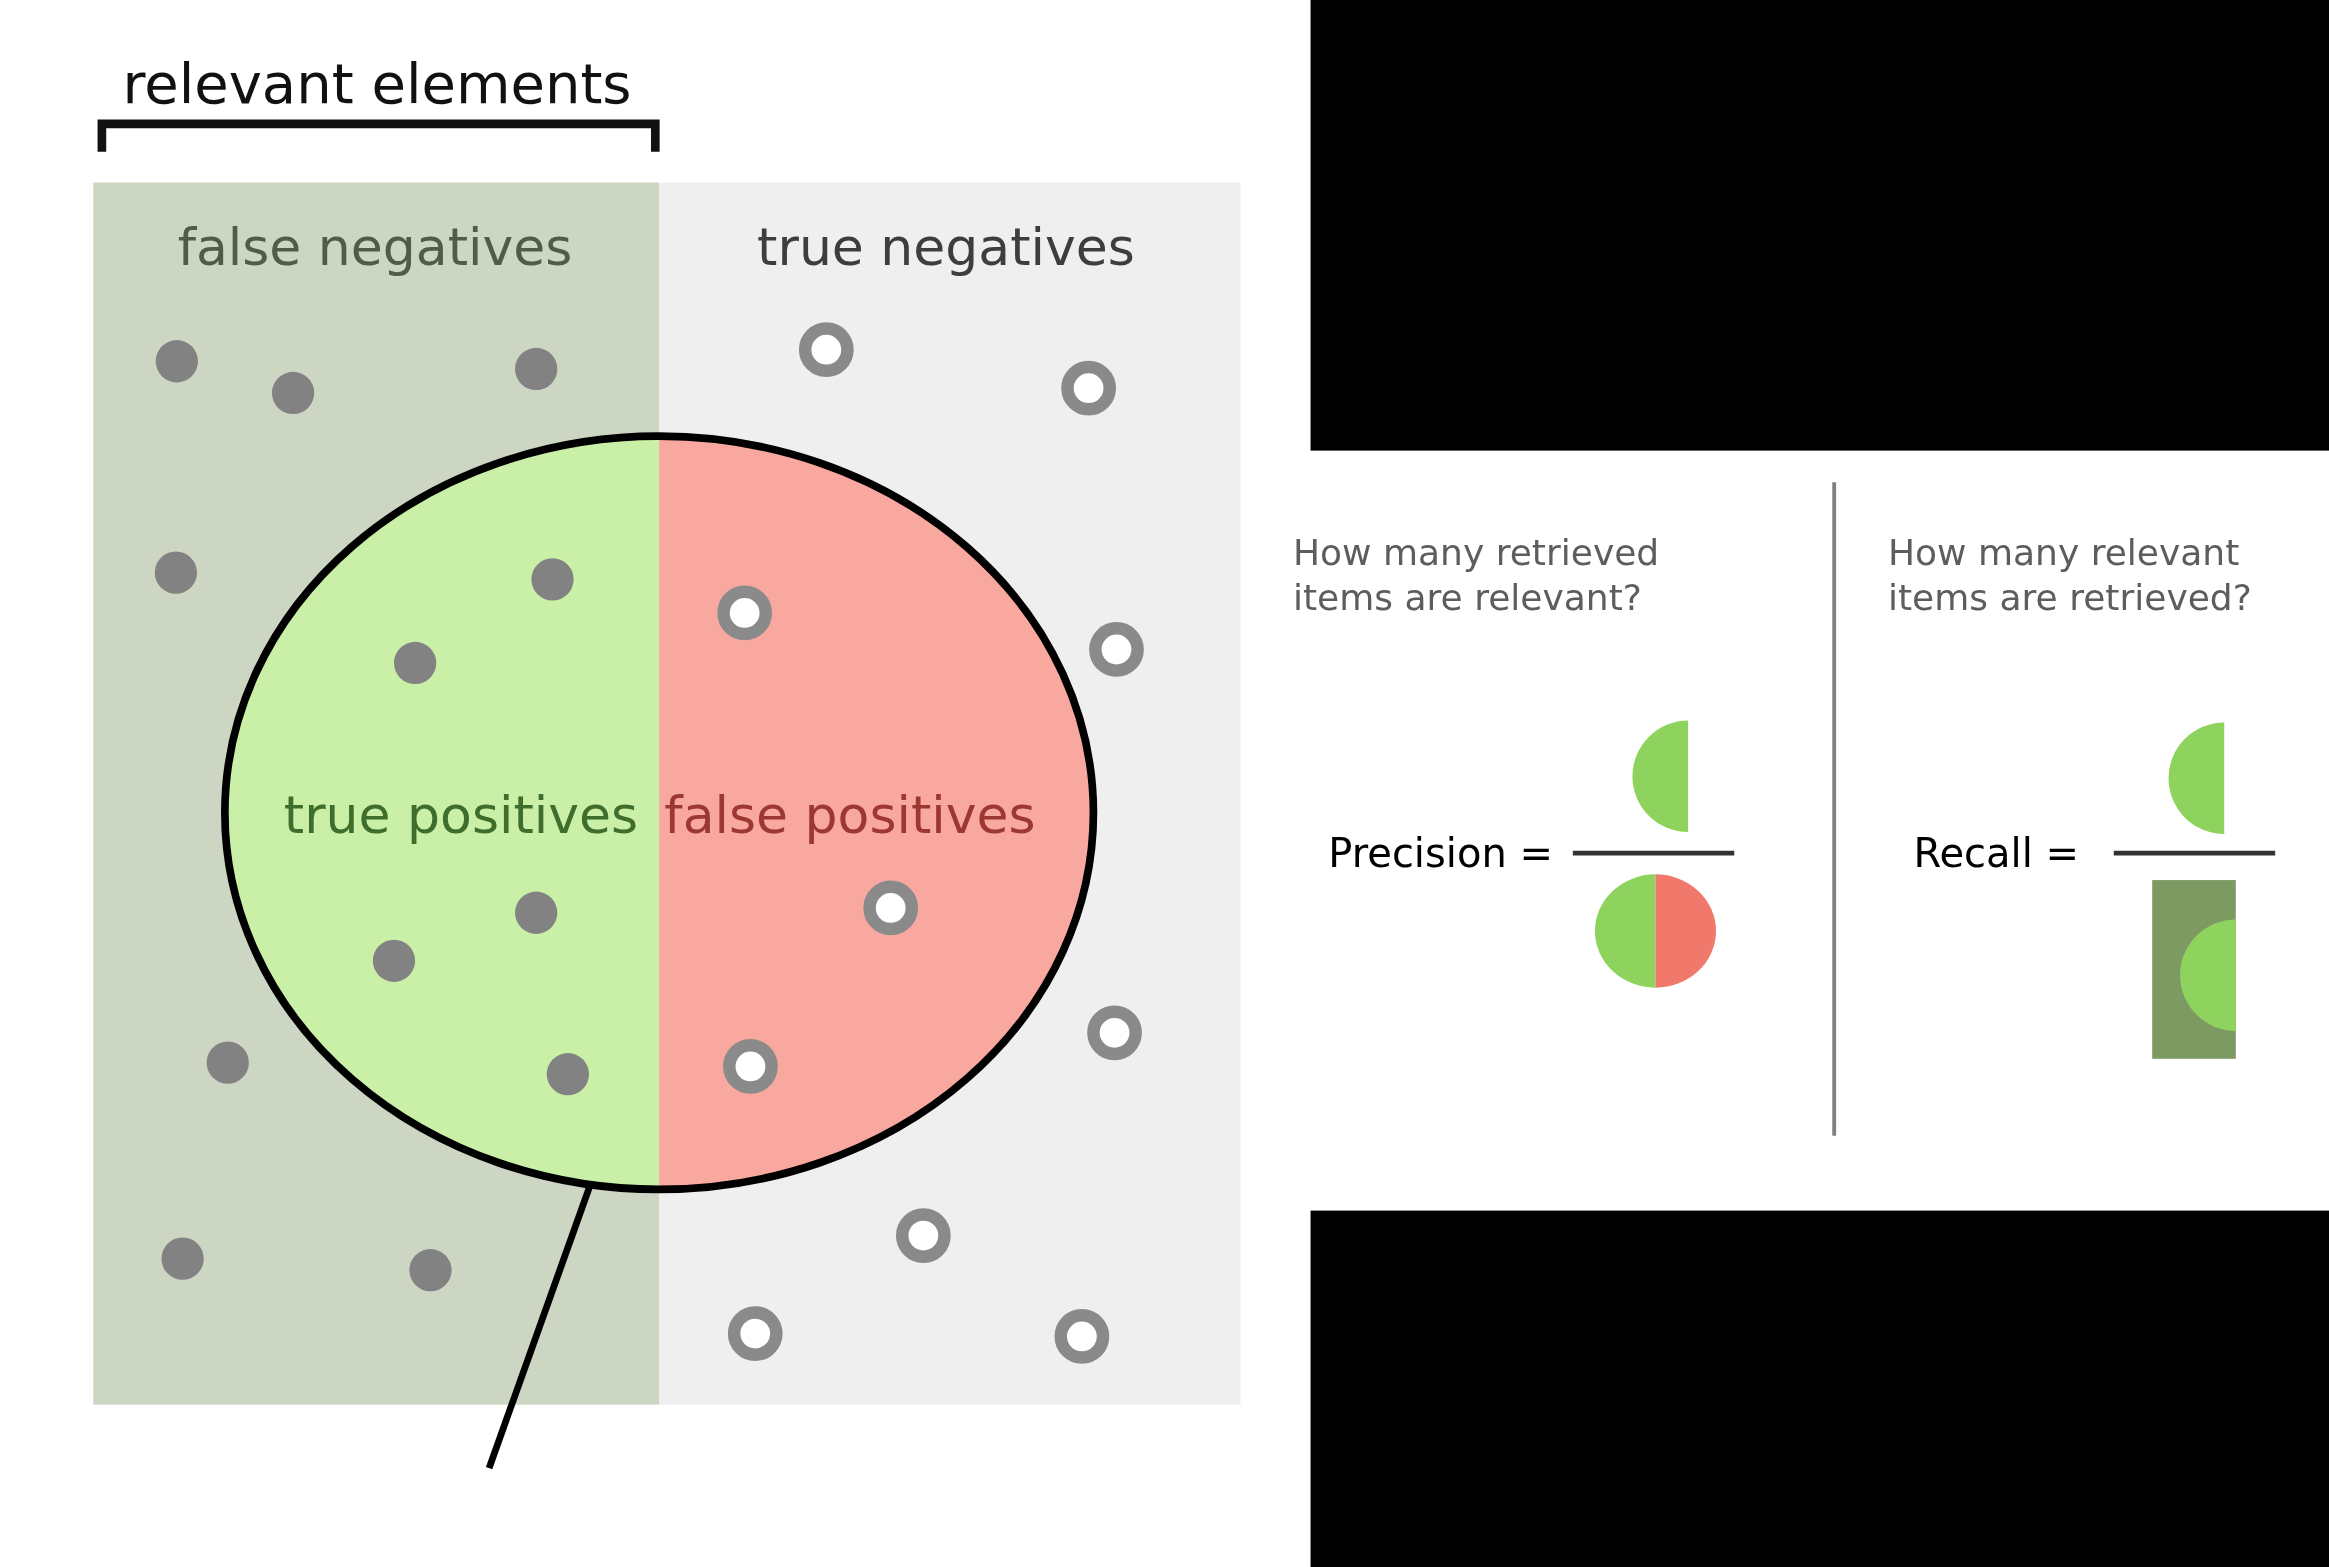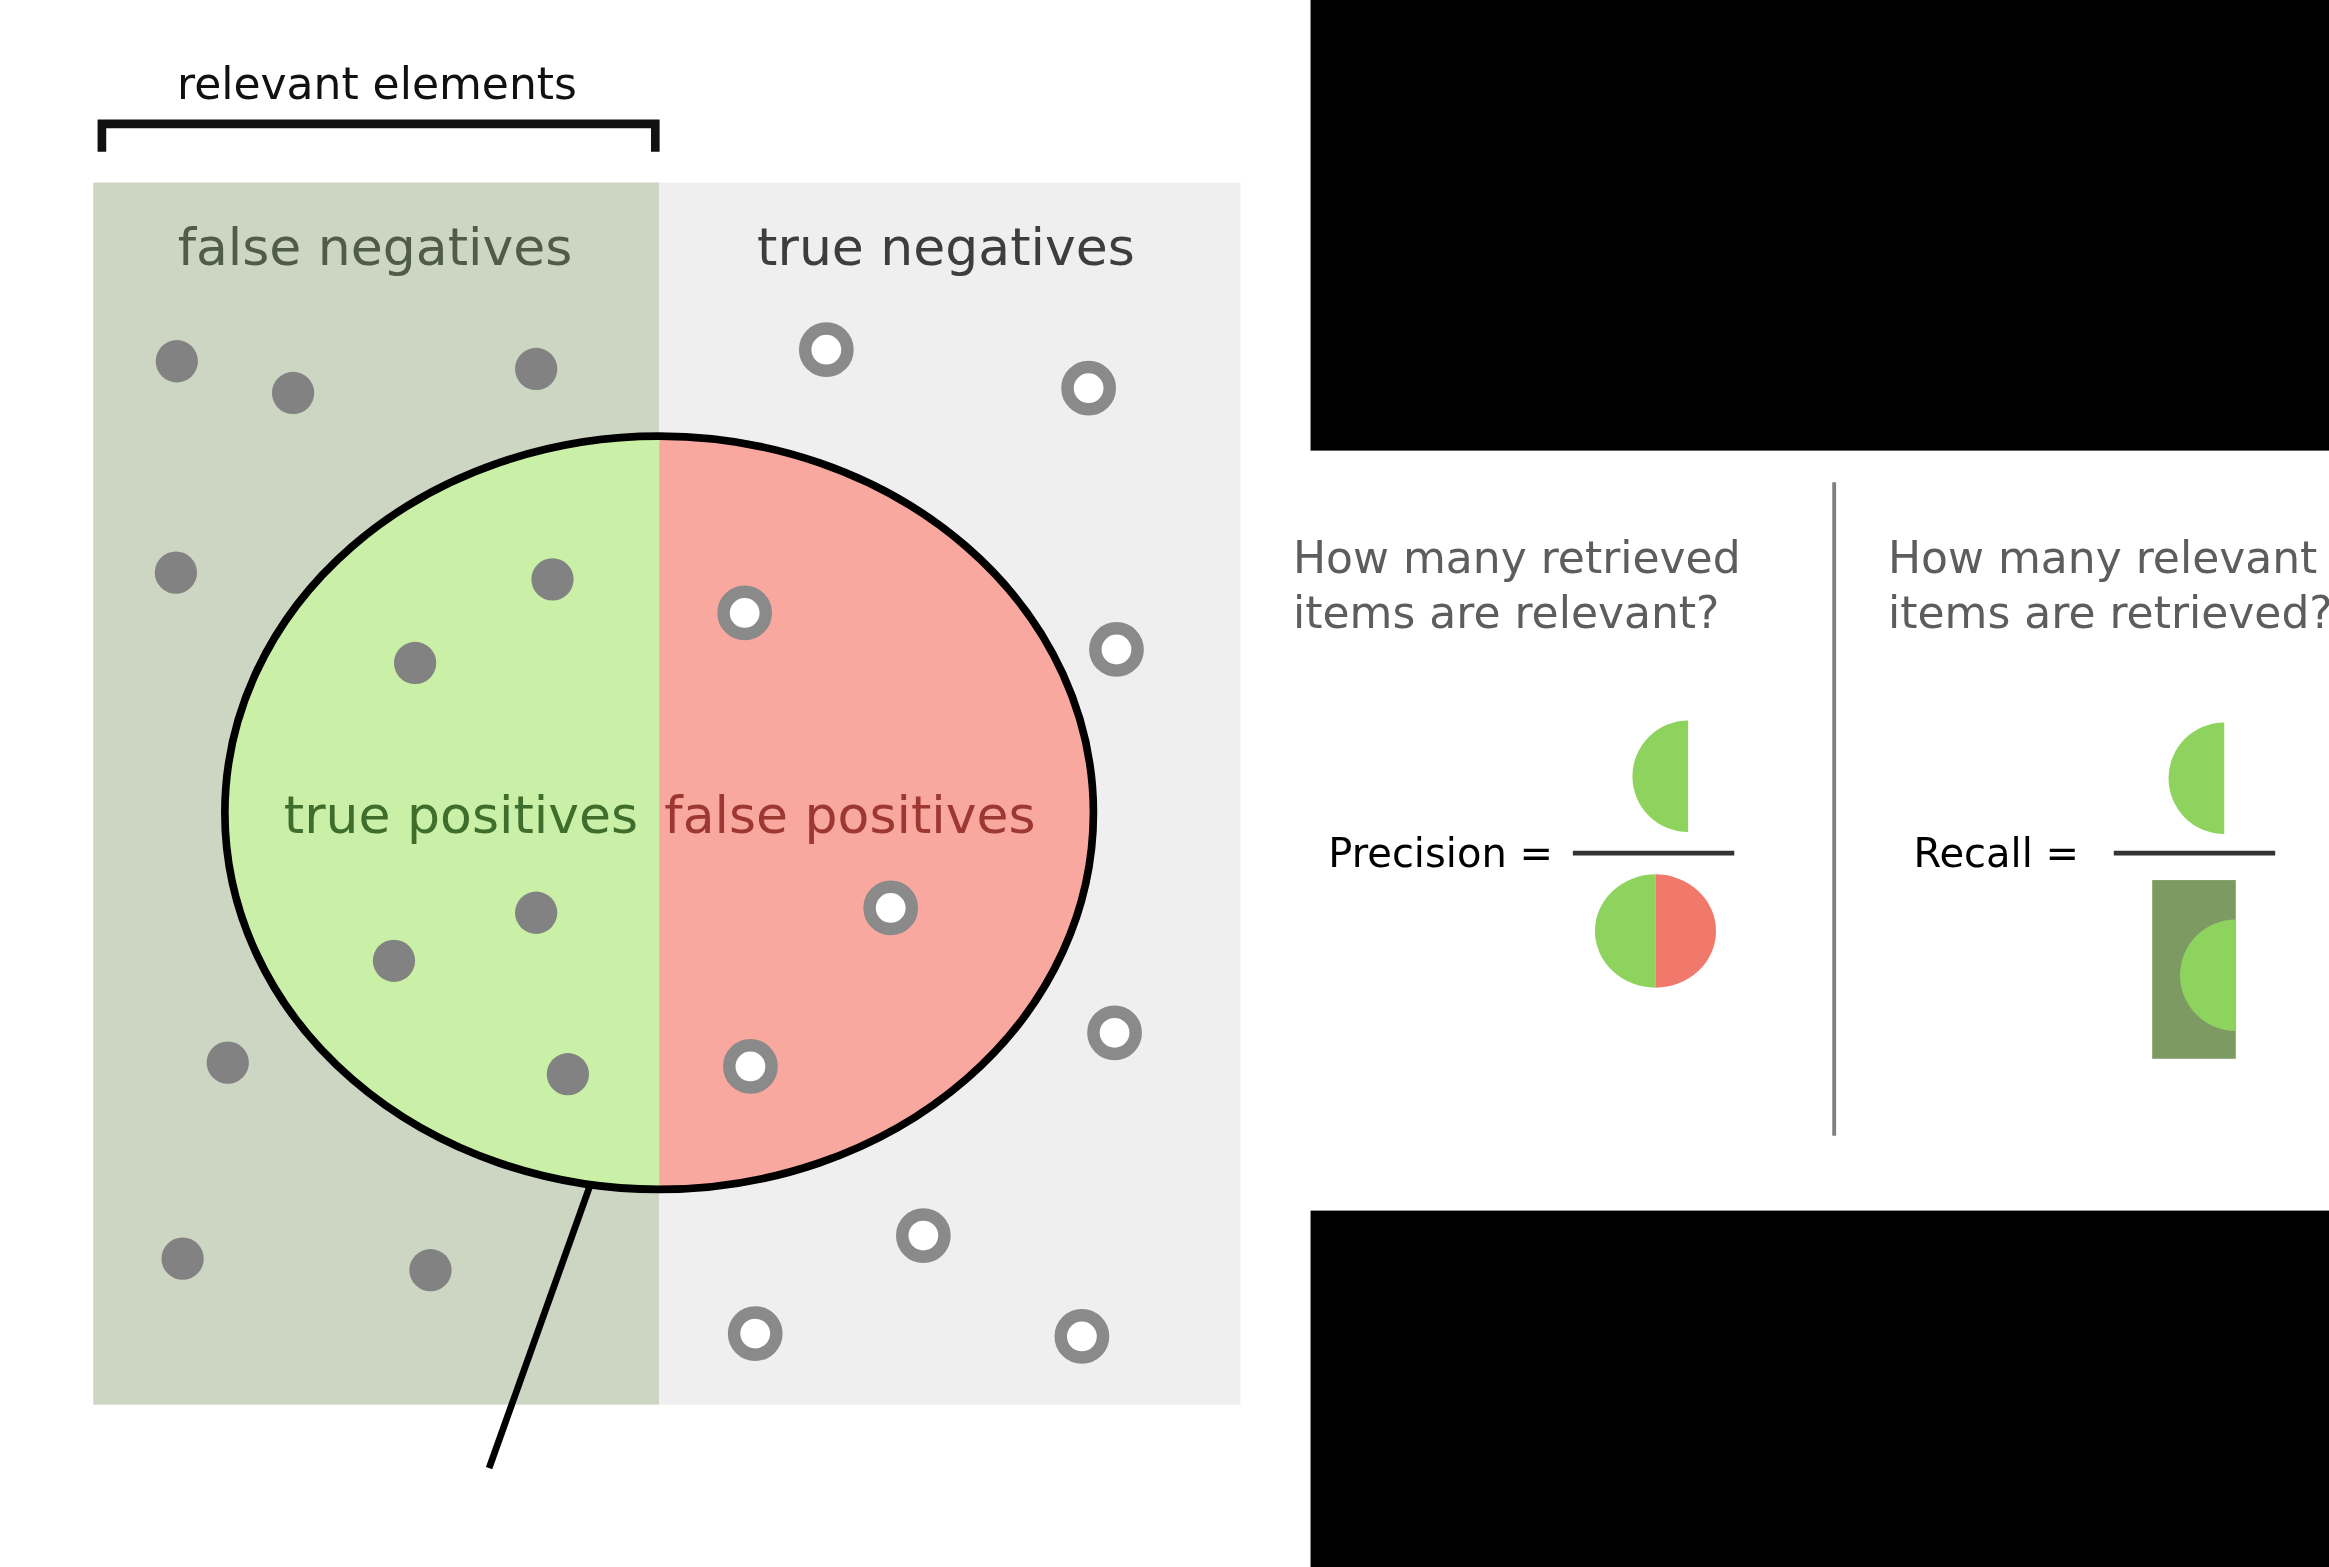--- a/index.html
+++ b/index.html
@@ -20,33 +20,33 @@
     left: 0; top: 0;
     width: 2330px;
     height: 1568px;
   }
   .lbl {
     position: absolute;
     transform: translate(-50%, -50%);
     white-space: nowrap;
   }
   .lbl-bracket-title {
-    font-size: 44px;
+    font-size: 56px;
     color: #111111;
   }
   .lbl-region {
     font-size: 52px;
   }
   .lbl-pointer {
     font-size: 56px;
     color: #111111;
   }
   .question {
     position: absolute;
-    font-size: 44px;
+    font-size: 36px;
     line-height: 1.25;
     color: #5d5d5d;
     white-space: nowrap;
   }
   .formula-label {
     position: absolute;
     font-size: 40px;
     color: #000000;
     transform: translate(-100%, -50%);
     white-space: nowrap;

